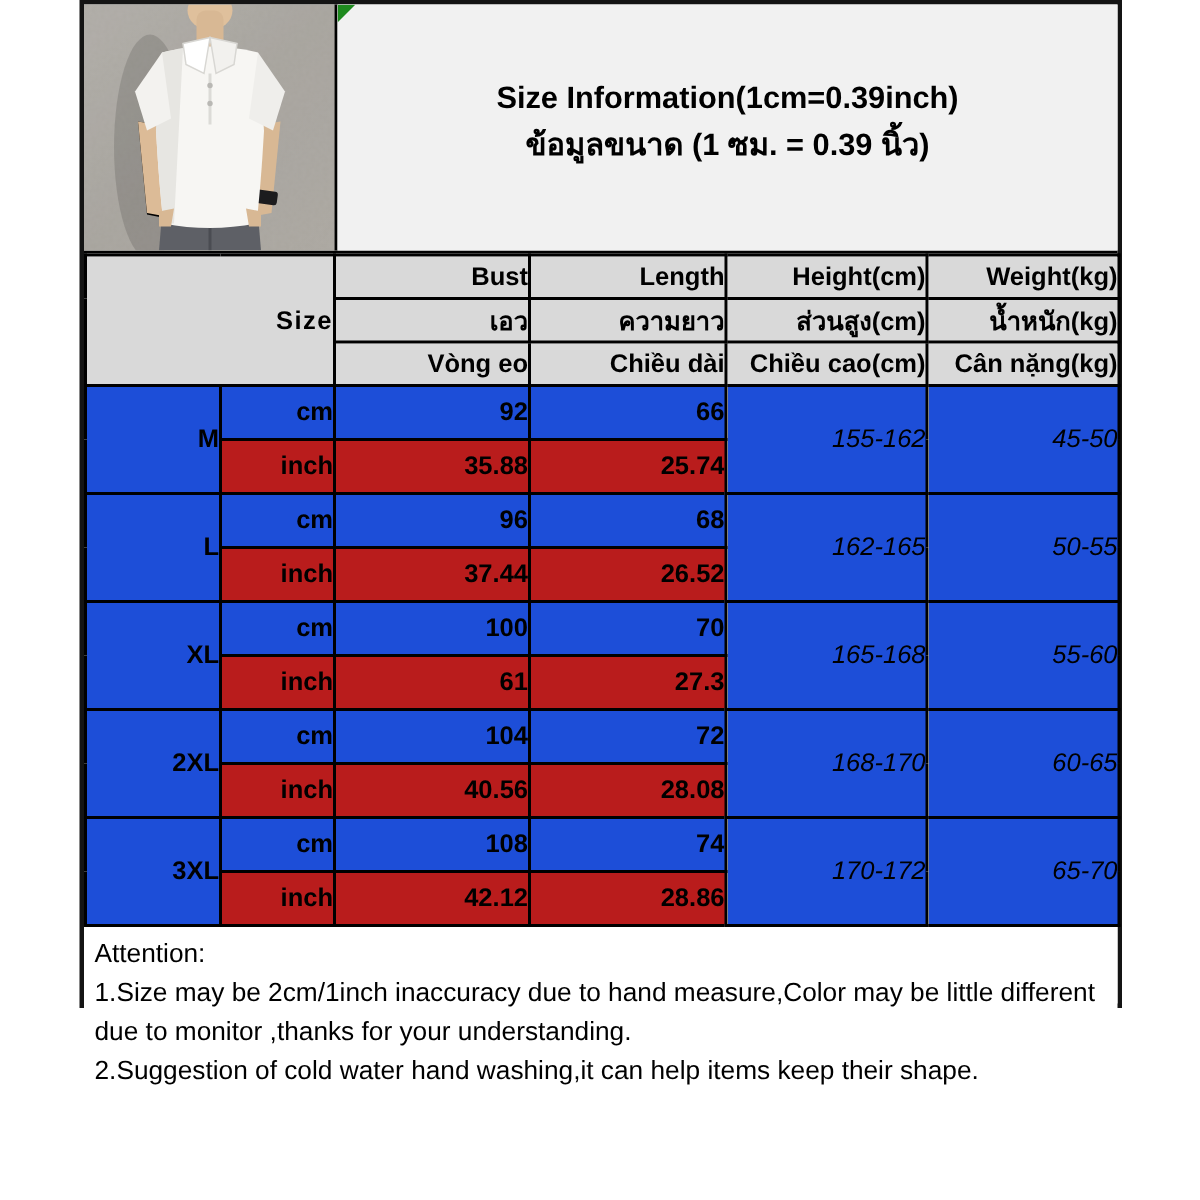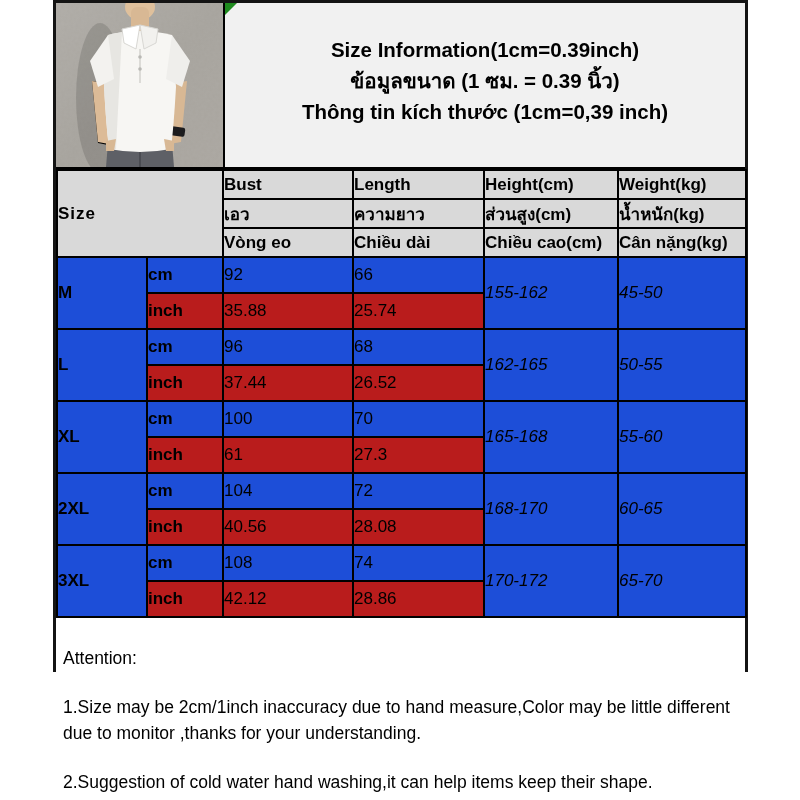--- a/index.html
+++ b/index.html
@@ -11,33 +11,33 @@
   .top-band{flex:0 0 164px;display:flex;border-bottom:2px solid #000;}
   .photo-cell{width:167px;flex:0 0 167px;border-right:2px solid #000;position:relative;overflow:hidden;background:#aca9a4;}
   .photo-cell svg{display:block;}
   .title-cell{flex:1;background:#f1f1f1;position:relative;display:flex;flex-direction:column;
     justify-content:center;align-items:center;row-gap:7px;padding:6px 4px 14px 4px;box-sizing:border-box;}
   .title-line{font-weight:bold;font-size:20.5px;line-height:24px;text-align:center;white-space:nowrap;}
   .flag{position:absolute;top:0;left:0;width:12px;height:12px;background:#1e8a1e;
     clip-path:polygon(0 0,100% 0,0 100%);}
   
   table.size-table{width:100%;border-collapse:collapse;table-layout:fixed;flex:0 0 auto;}
-  table.size-table td{border:2px solid #000;text-align:left;vertical-align:middle;
+  table.size-table td{border:2px solid #000;text-align:right;vertical-align:middle;
     font-size:17px;padding:0;overflow:hidden;}
   thead td{height:27px;background:#d9d9d9;font-weight:bold;}
   td.size-corner{font-size:33px;font-weight:bold;background:#d9d9d9;letter-spacing:1px;}
   tr.row-cm>td{background:#1d4ed8;height:34px;}
   tr.row-inch>td{background:#b91c1c;height:34px;}
   td.size-label{background:#d9d9d9;font-weight:bold;}
   td.unit{font-weight:bold;}
   td.merged{background:#f0f0f0;font-weight:normal;font-style:italic;}
-  td.val{font-weight:normal;}
+  td.val{font-weight:bold;}
   
   .attention{flex:1;background:#fff;padding:4px 7px 0 7px;font-size:17.5px;line-height:26px;text-align:left;}
-  .attention div{white-space:normal;margin-top:23px;}
+  .attention div{white-space:normal;}
 </style>
 </head>
 <body>
 
 <div class="stage">
   <div class="sheet">
 
     <div class="top-band">
       <div class="photo-cell">
         <svg width="167" height="164" viewBox="0 0 167 164">
@@ -85,21 +85,20 @@
           <circle cx="84" cy="66" r="1.8" fill="#b9b8b4"></circle>
 
           <path d="M50,138 L60,136 L58,148 L50,148 Z" fill="#d8b894"></path>
           <path d="M118,138 L108,136 L110,148 L118,148 Z" fill="#d8b894"></path>
         </svg>
       </div>
       <div class="title-cell">
         <span class="flag"></span>
         <div class="title-line">Size Information(1cm=0.39inch)</div>
         <div class="title-line">ข้อมูลขนาด (1 ซม. = 0.39 นิ้ว)</div>
-        <div class="title-line">Thông tin kích thước (1cm=0,39 inch)</div>
       </div>
     </div>
 
     <table class="size-table">
       <colgroup>
         <col style="width:90px">
           <col style="width:76px">
           <col style="width:130px">
         <col style="width:131px">
           <col style="width:134px">

